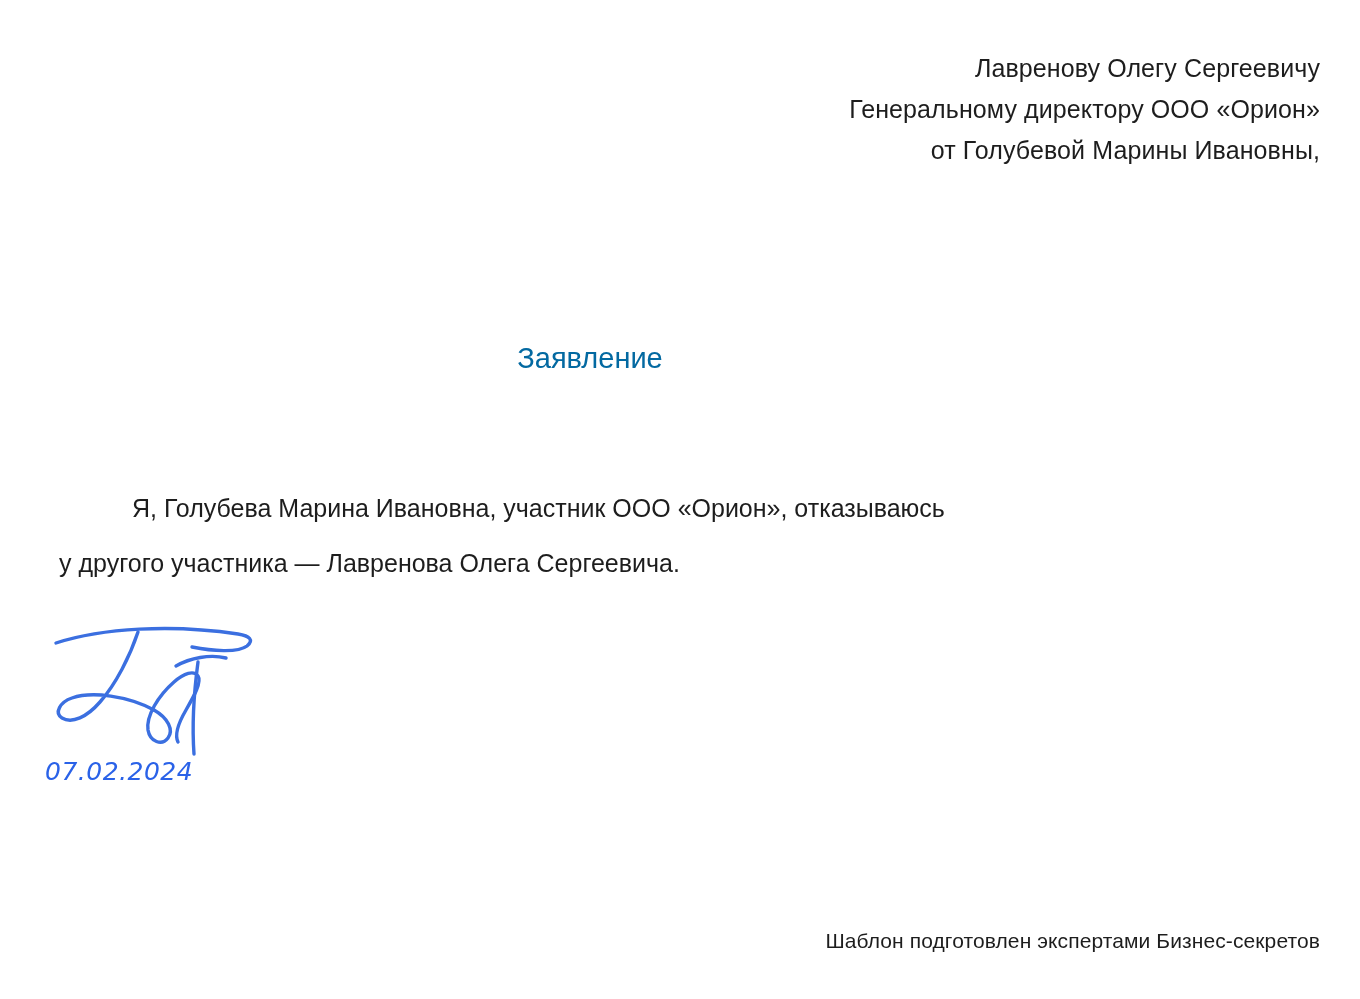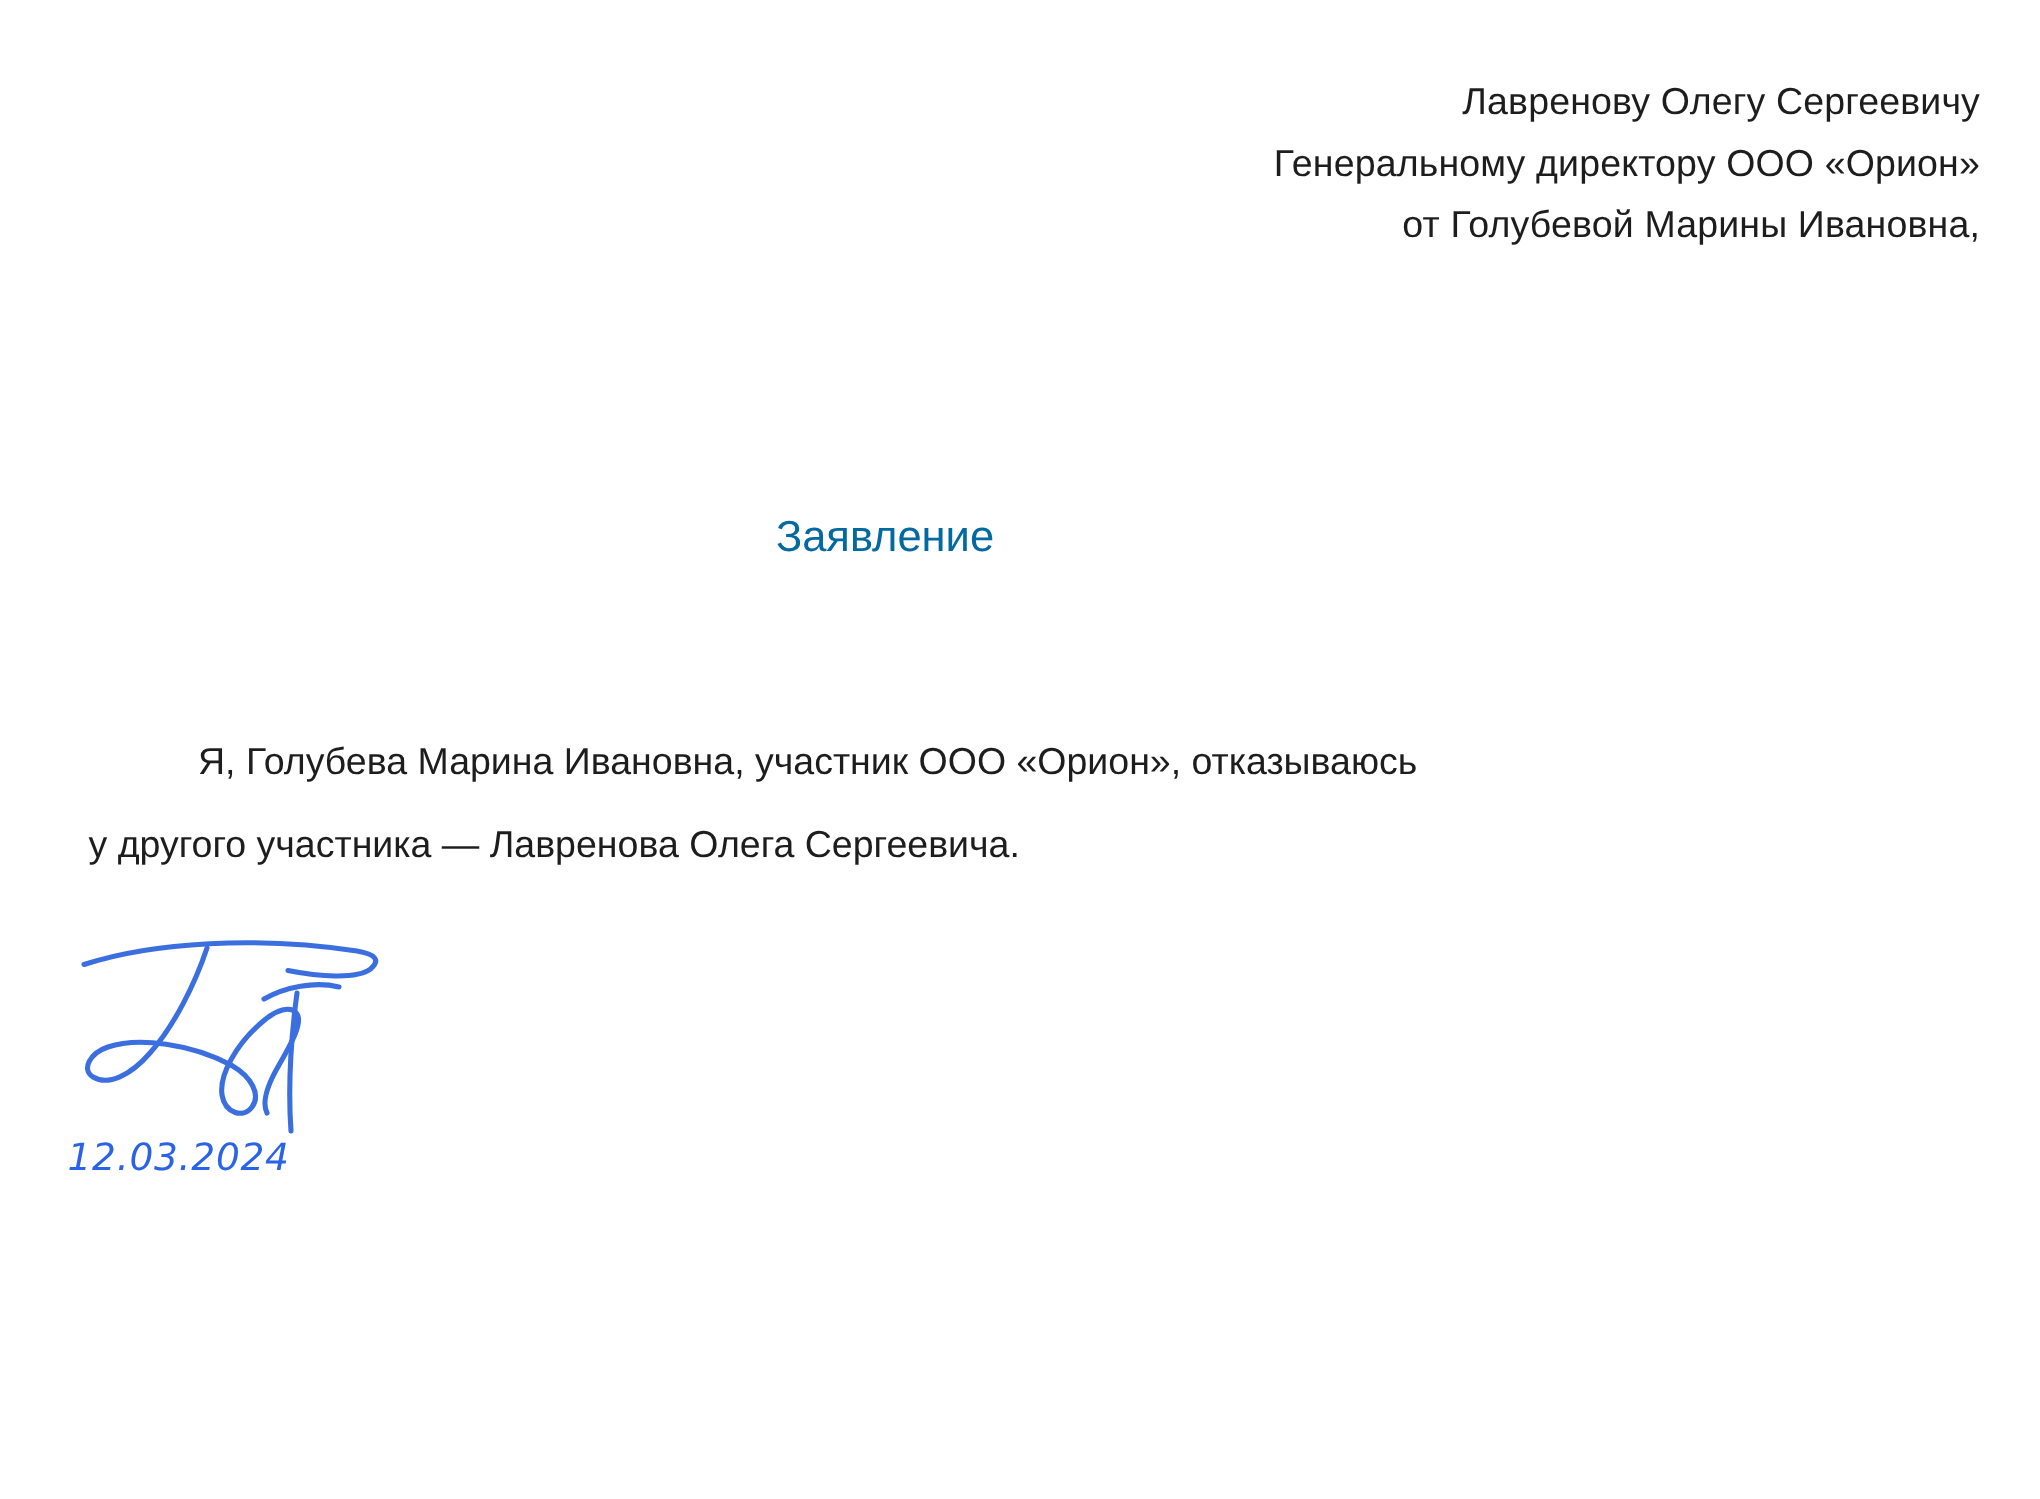--- a/index.html
+++ b/index.html
@@ -105,21 +105,21 @@
   }
 </style>
 </head>
 <body>
 
 <div class="page">
 
   <div class="addressee">
     <div>Лавренову Олегу Сергеевичу</div>
     <div>Генеральному директору ООО «Орион»</div>
-    <div>от Голубевой Марины Ивановна,</div>
+    <div>от Голубевой Марины Ивановны,</div>
   </div>
 
   <div class="doc-title">Заявление</div>
 
   <div class="body-text">
     <p class="indent">Я, Голубева Марина Ивановна, участник ООО «Орион», отказываюсь</p>
     <p>у другого участника — Лавренова Олега Сергеевича.</p>
   </div>
 
   <div class="signature-wrap">
@@ -127,16 +127,17 @@
       <g fill="none" stroke="#3b6fe0" stroke-width="3.4" stroke-linecap="round" stroke-linejoin="round">
         <path d="M14 25 C60 10, 130 6, 196 16 C208 18, 212 22, 205 28 C196 35, 170 33, 150 29"></path>
         <path d="M96 14 C88 38, 74 66, 58 84 C45 99, 30 106, 20 100 C12 95, 18 84, 30 80 C50 73, 86 78, 112 92"></path>
         <path d="M112 92 C126 100, 132 112, 126 120 C120 128, 108 124, 106 112 C104 98, 116 78, 132 64 C142 55, 152 52, 156 58 C160 64, 152 78, 144 92 C137 104, 132 116, 136 124"></path>
         <path d="M156 44 C152 74, 150 108, 152 136"></path>
         <path d="M134 48 C148 40, 168 36, 184 40"></path>
       </g>
     </svg>
   </div>
 
-  <div class="sign-date">12.03.2024</div>
+  <div class="sign-date">07.02.2024</div>
 
+  <div class="footer">Шаблон подготовлен экспертами Бизнес-секретов</div>
 
 </div>
 
 </body></html>

